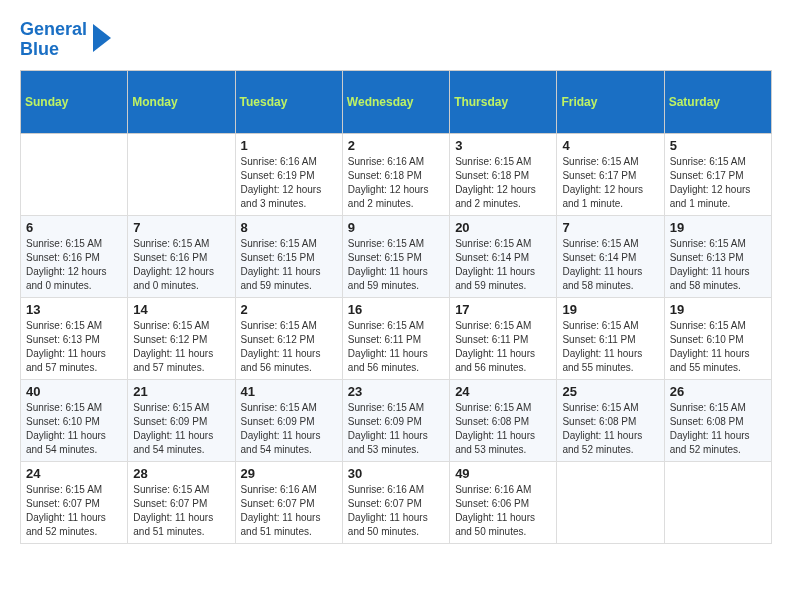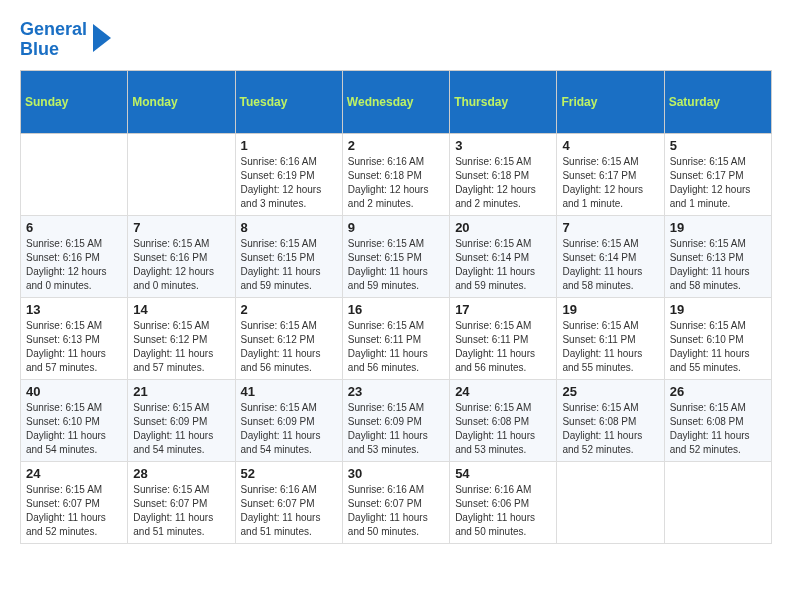--- a/index.html
+++ b/index.html
@@ -242,28 +242,28 @@
       <tr>
         <td>
           <span class="day-num">24</span>
           <div class="day-info">Sunrise: 6:15 AM<br>Sunset: 6:07 PM<br>Daylight: 11 hours<br>and 52 minutes.</div>
         </td>
         <td>
           <span class="day-num">28</span>
           <div class="day-info">Sunrise: 6:15 AM<br>Sunset: 6:07 PM<br>Daylight: 11 hours<br>and 51 minutes.</div>
         </td>
         <td>
-          <span class="day-num">52</span>
+          <span class="day-num">29</span>
           <div class="day-info">Sunrise: 6:16 AM<br>Sunset: 6:07 PM<br>Daylight: 11 hours<br>and 51 minutes.</div>
         </td>
         <td>
           <span class="day-num">30</span>
           <div class="day-info">Sunrise: 6:16 AM<br>Sunset: 6:07 PM<br>Daylight: 11 hours<br>and 50 minutes.</div>
         </td>
         <td>
-          <span class="day-num">54</span>
+          <span class="day-num">49</span>
           <div class="day-info">Sunrise: 6:16 AM<br>Sunset: 6:06 PM<br>Daylight: 11 hours<br>and 50 minutes.</div>
         </td>
         <td class="empty-cell"></td>
         <td class="empty-cell"></td>
       </tr>
     </tbody>
 </table>
 
 </body></html>

